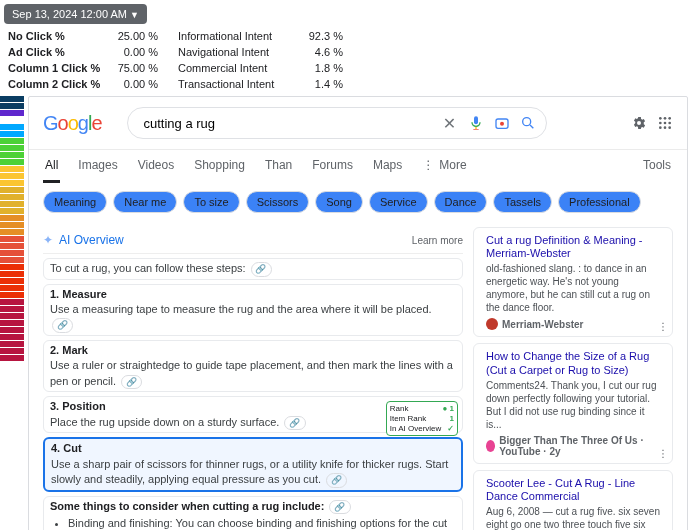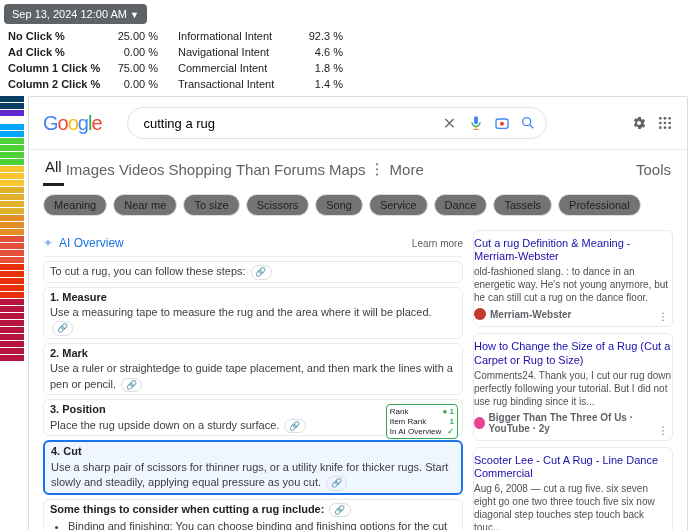--- a/index.html
+++ b/index.html
@@ -27,28 +27,28 @@
   .search-box { flex: 1; display: flex; align-items: center; border: 1px solid #dfe1e5; border-radius: 20px; padding: 4px 10px; height: 32px; max-width: 420px; }
   .search-input { flex: 1; border: none; outline: none; font-size: 13px; padding: 0 6px; }
   .search-icons { display: flex; gap: 10px; align-items: center; }
   .icon { width: 16px; height: 16px; display: inline-flex; align-items: center; justify-content: center; }
   .clear-icon { color: #70757a; font-size: 16px; }
   .mic-icon svg, .lens-icon svg, .mag-icon svg { width: 16px; height: 16px; }
   
   .header-right { display: flex; gap: 10px; align-items: center; margin-left: auto; }
   .gear-icon, .apps-icon { color: #5f6368; }
   
-  .tabs-row { display: flex; gap: 0; padding: 0 14px; font-size: 15px; color: #5f6368; align-items: flex-end; }
+  .tabs-row { display: flex; gap: 16px; padding: 0 14px; font-size: 12px; color: #5f6368; align-items: flex-start; }
   .tab { padding: 8px 2px; cursor: pointer; }
   .tab.active { color: #202124; border-bottom: 3px solid #202124; font-weight: 500; }
   .tabs-more { display: flex; align-items: center; gap: 4px; }
   .tabs-tools { margin-left: auto; }
   
   .chips-row { display: flex; gap: 6px; padding: 8px 14px; flex-wrap: wrap; }
-  .chip { border: 1px solid #dadce0; border-radius: 16px; padding: 4px 10px; font-size: 11px; color: #202124; background: #737373; cursor: pointer; }
+  .chip { border: 1px solid #dadce0; border-radius: 16px; padding: 4px 10px; font-size: 11px; color: #202124; background: #3b82f6; cursor: pointer; }
   
   .content-area { display: flex; gap: 10px; padding: 6px 14px 14px; }
   .left-col { flex: 1; min-width: 0; }
   .right-col { width: 200px; flex-shrink: 0; }
   
   .ai-header { display: flex; align-items: center; justify-content: space-between; padding: 6px 0; border-bottom: 1px solid #eee; }
   .ai-title { display: flex; align-items: center; gap: 6px; font-size: 12px; color: #1a73e8; font-weight: 500; }
   .ai-sparkle { color: #8ab4f8; }
   .learn-more { font-size: 10px; color: #5f6368; cursor: pointer; }
   
@@ -57,21 +57,21 @@
   .step-title { font-weight: bold; color: #202124; }
   .link-icon { display: inline-block; border: 1px solid #dadce0; border-radius: 10px; padding: 0 4px; font-size: 9px; color: #5f6368; margin-left: 2px; }
   
   .rank-badge { position: absolute; right: 4px; top: 4px; border: 1px solid #34a853; border-radius: 4px; font-size: 8px; padding: 2px 3px; background: #fff; line-height: 1.2; color: #202124; }
   .rank-badge .row { display: flex; justify-content: space-between; gap: 6px; }
   .rank-badge .g { color: #34a853; font-weight: bold; }
   
   .bullet-list { padding-left: 18px; margin: 2px 0; }
   .bullet-list li { margin: 2px 0; }
   
-  .ref-card { border: 1px solid #e8eaed; border-radius: 6px; padding: 6px 0; margin-bottom: 6px; font-size: 10px; position: relative; }
+  .ref-card { border: 1px solid #e8eaed; border-radius: 6px; padding: 6px 12px; margin-bottom: 6px; font-size: 10px; position: relative; }
   .ref-title { color: #1a0dab; font-size: 11px; margin-bottom: 2px; line-height: 1.2; }
   .ref-desc { color: #4d5156; line-height: 1.3; }
   .ref-source { display: flex; align-items: center; gap: 4px; margin-top: 4px; color: #5f6368; font-weight: bold; }
   .ref-favicon { width: 12px; height: 12px; border-radius: 50%; display: inline-block; }
   .ref-dots { position: absolute; right: 4px; bottom: 4px; color: #5f6368; cursor: pointer; }
 </style>
 </head>
 <body>
 
 

